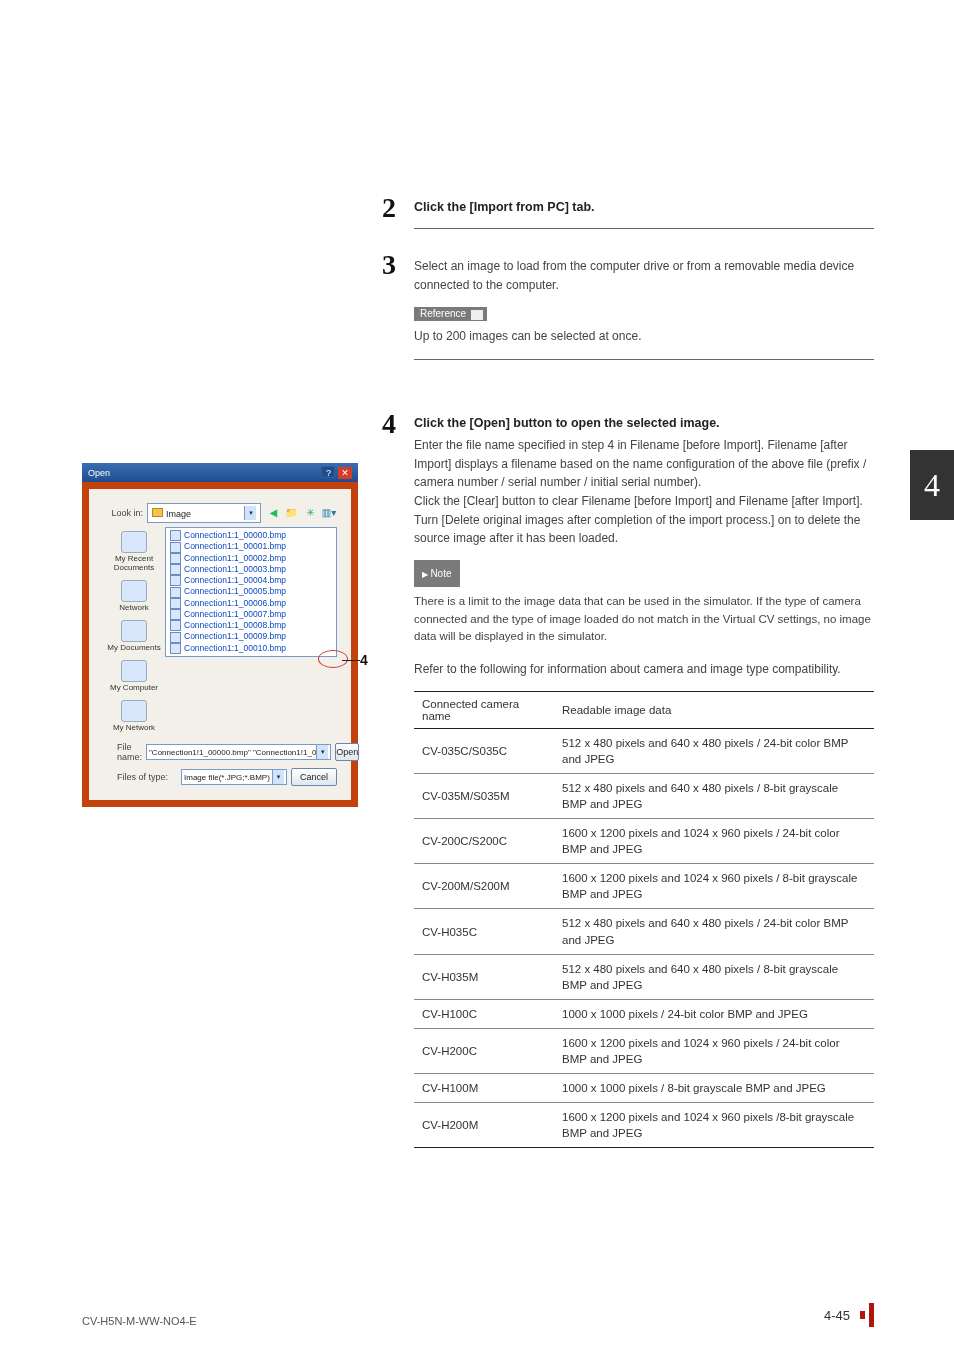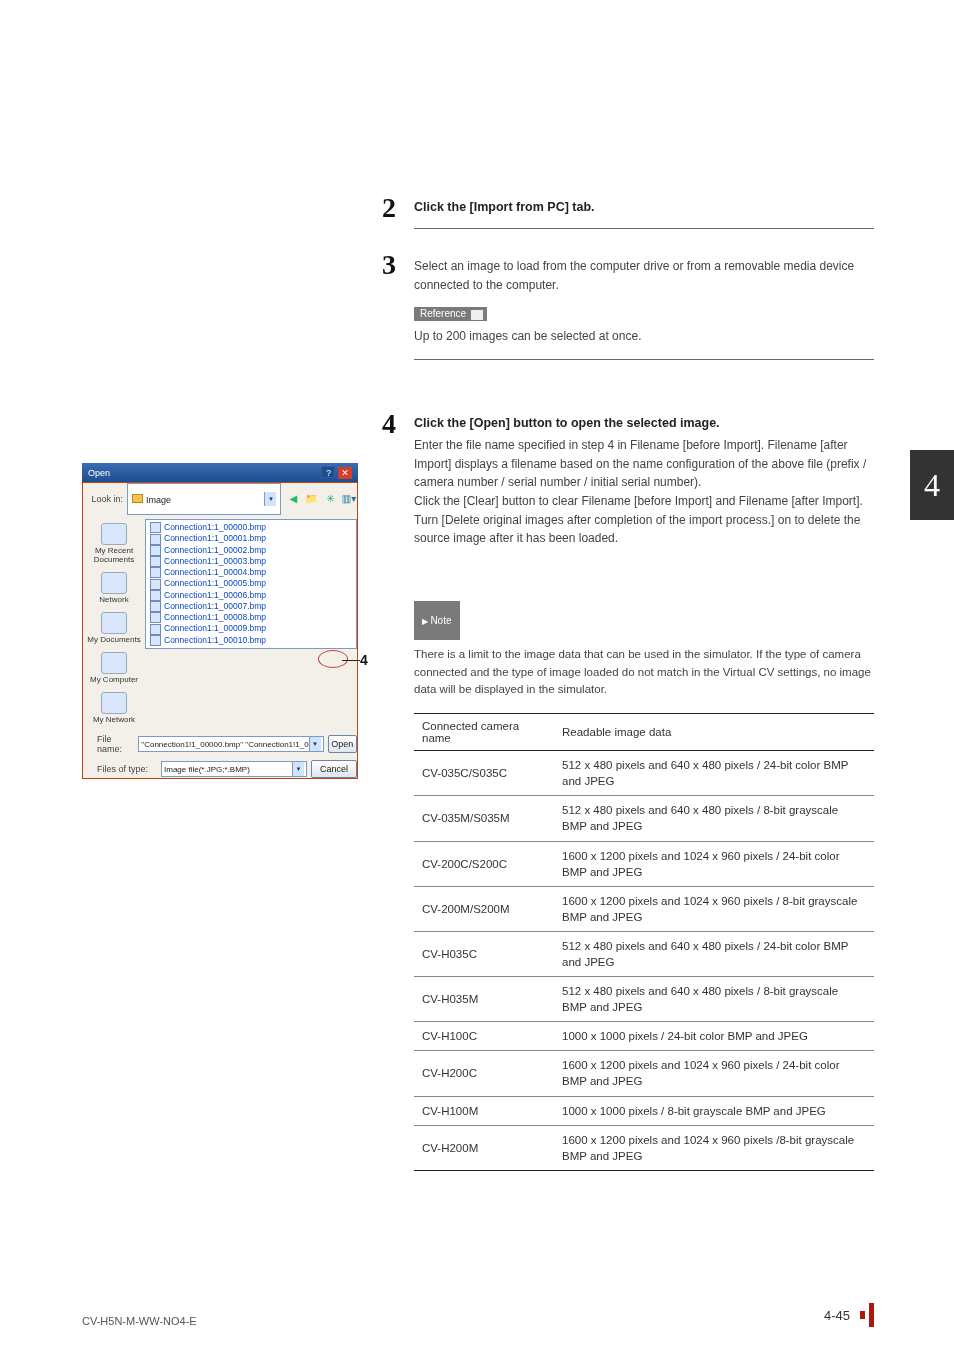--- a/index.html
+++ b/index.html
@@ -81,23 +81,22 @@
     height: 10px;
     margin-left: 2px;
     background: #eee;
     vertical-align: middle;
   }
   .note-label {
     display: inline-block;
     background: #7a7a7a;
     color: #fff;
     font-size: 10px;
-    padding: 14px 8px;
+    padding: 8px 8px;
     margin-bottom: 6px;
-    margin-top: 41px;
   }
   .note-label::before {
     content: "▶ ";
     font-size: 8px;
   }
   .notebody {
     font-size: 11.5px;
     line-height: 1.55;
     color: #444;
     margin-bottom: 14px;
@@ -144,29 +143,29 @@
     display: inline-block;
     width: 14px; height: 12px;
     line-height: 12px;
     text-align: center;
     color: #fff;
     margin-left: 0;
   }
   .ss-title .winbtns .help { background:#1f4c8f; border:1px solid #335b95; }
   .ss-title .winbtns .close { background:#d43d2a; }
   .ss-body {
-    border: 1px solid #c2410c;
+    border: 7px solid #c2410c;
     background: #f2f0e8;
-    padding: 0;
+    padding: 14px;
   }
   .ss-row { display:flex; align-items:center; margin-bottom:4px; gap:4px;}
   .ss-label { color:#444; width:40px; text-align:right; }
   .ss-dropdown {
     flex:1; background:#fff; border:1px solid #7a9bc9;
-    padding:1px 4px; height:32px; display:flex; align-items:center;
+    padding:1px 4px; height:20px; display:flex; align-items:center;
     justify-content:space-between;
   }
   .ss-dropdown .folder-icon {
     width:11px; height:9px; background:#f7c24a; display:inline-block;
     margin-right:3px; border:1px solid #b88a1e;
   }
   .ss-dropdown .dd-arrow {
     width:12px; height:14px; background:#cfe3fb; border-left:1px solid #7a9bc9;
     text-align:center; line-height:14px; font-size:7px; color:#234;
   }
@@ -287,20 +286,21 @@
     <div class="step" style="margin-top:56px">
       <div class="stepnum">4</div>
       <div class="steptitle">Click the [Open] button to open the selected image.</div>
       <div class="stepbody">Enter the file name specified in step 4 in Filename [before Import]. Filename [after Import] displays a filename based on the name configuration of the above file (prefix / camera number / serial number / initial serial number).</div>
       <div class="stepbody">Click the [Clear] button to clear Filename [before Import] and Filename [after Import].</div>
       <div class="stepbody">Turn [Delete original images after completion of the import process.] on to delete the source image after it has been loaded.</div>
       <div style="height:12px"></div>
       <span class="note-label">Note</span>
       <div class="notebody">There is a limit to the image data that can be used in the simulator. If the type of camera connected and the type of image loaded do not match in the Virtual CV settings, no image data will be displayed in the simulator.</div>
 
+      <div class="stepbody" style="margin-bottom:12px">Refer to the following for information about camera and image type compatibility.</div>
 
       <table class="cam">
         <thead>
           <tr>
             <th>Connected camera name</th>
             <th>Readable image data</th>
           </tr>
         </thead>
         <tbody id="cam-body">
             <tr>

